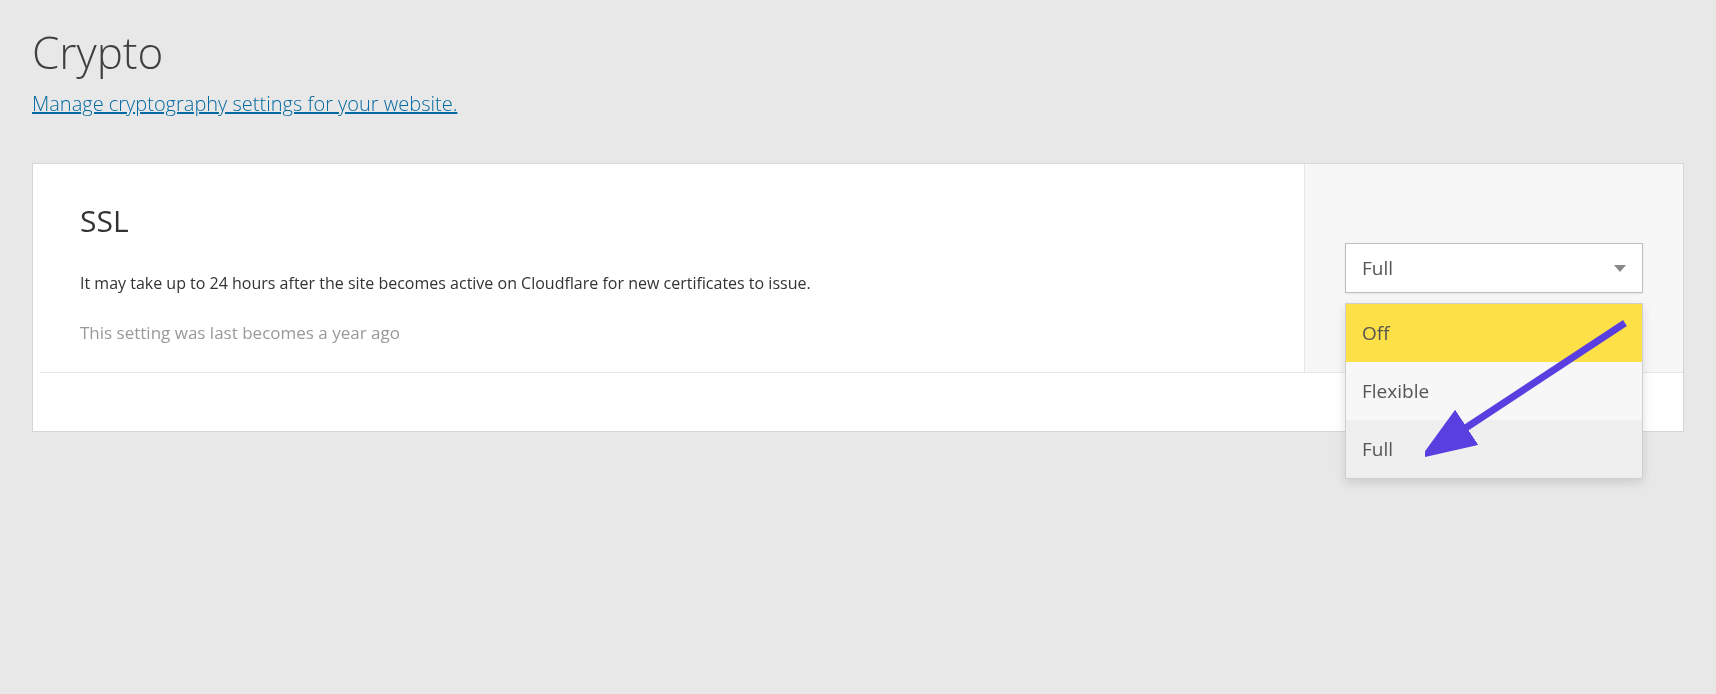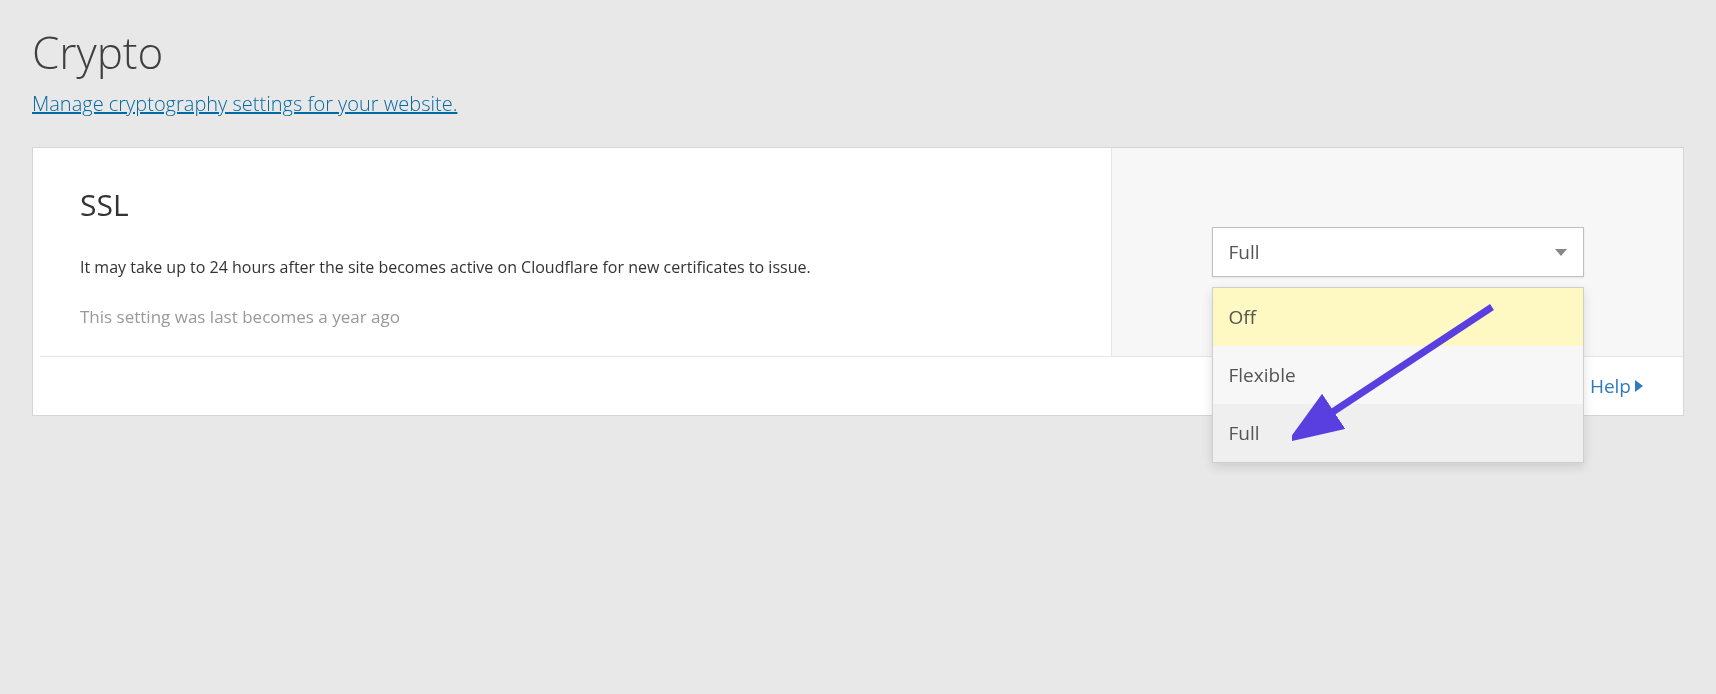--- a/index.html
+++ b/index.html
@@ -9,21 +9,21 @@
     }
     body {
       font-family: -apple-system, BlinkMacSystemFont, "Segoe UI", "Open Sans", Helvetica, Arial, sans-serif;
       background: #e8e8e8;
       width: 1716px;
       height: 694px;
       overflow: hidden;
       color: #333;
     }
     .page-header {
-      padding: 22px 32px 30px 32px;
+      padding: 22px 32px 46px 32px;
     }
     .page-title {
       font-size: 44px;
       font-weight: 300;
       color: #404040;
       margin-bottom: 8px;
     }
     .page-subtitle {
       font-size: 20px;
       font-weight: 300;
@@ -41,21 +41,21 @@
     }
     .card-row {
       display: flex;
       border-bottom: 1px solid #e6e6e6;
     }
     .card-left {
       flex: 1;
       padding: 36px 40px 28px 40px;
     }
     .card-right {
-      width: 572px;
+      width: 379px;
       background: #f7f7f7;
       border-left: 1px solid #e6e6e6;
       padding: 36px 40px;
       display: flex;
       align-items: center;
       justify-content: center;
       position: relative;
     }
     .section-title {
       font-size: 30px;
@@ -134,21 +134,21 @@
       border: 1px solid #cfcfcf;
       background: #fff;
       box-shadow: 0 4px 10px rgba(0,0,0,0.12);
       z-index: 20;
     }
     .dropdown-item {
       padding: 16px 16px;
       font-size: 19px;
       color: #555;
       cursor: pointer;
-      background: #fef9c3;
+      background: #fde047;
     }
     .dropdown-item.alt {
       background: #f7f7f7;
     }
     .dropdown-item.highlight {
       background: #efefef;
     }
     .card-footer {
       padding: 16px 40px;
       display: flex;

